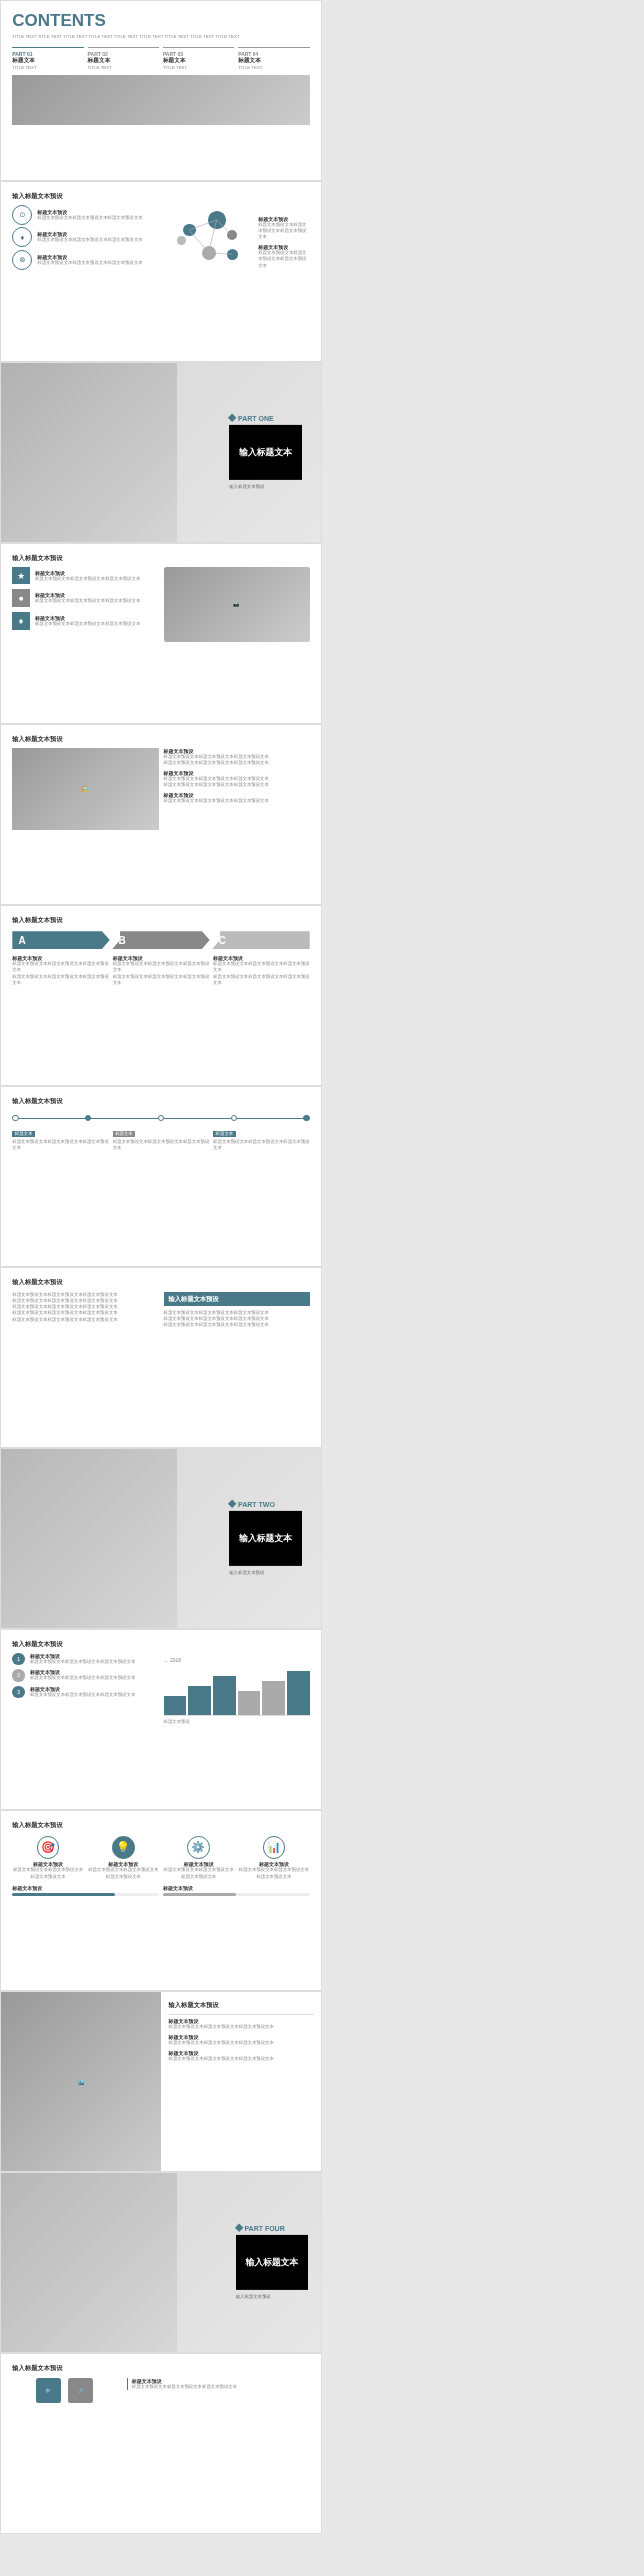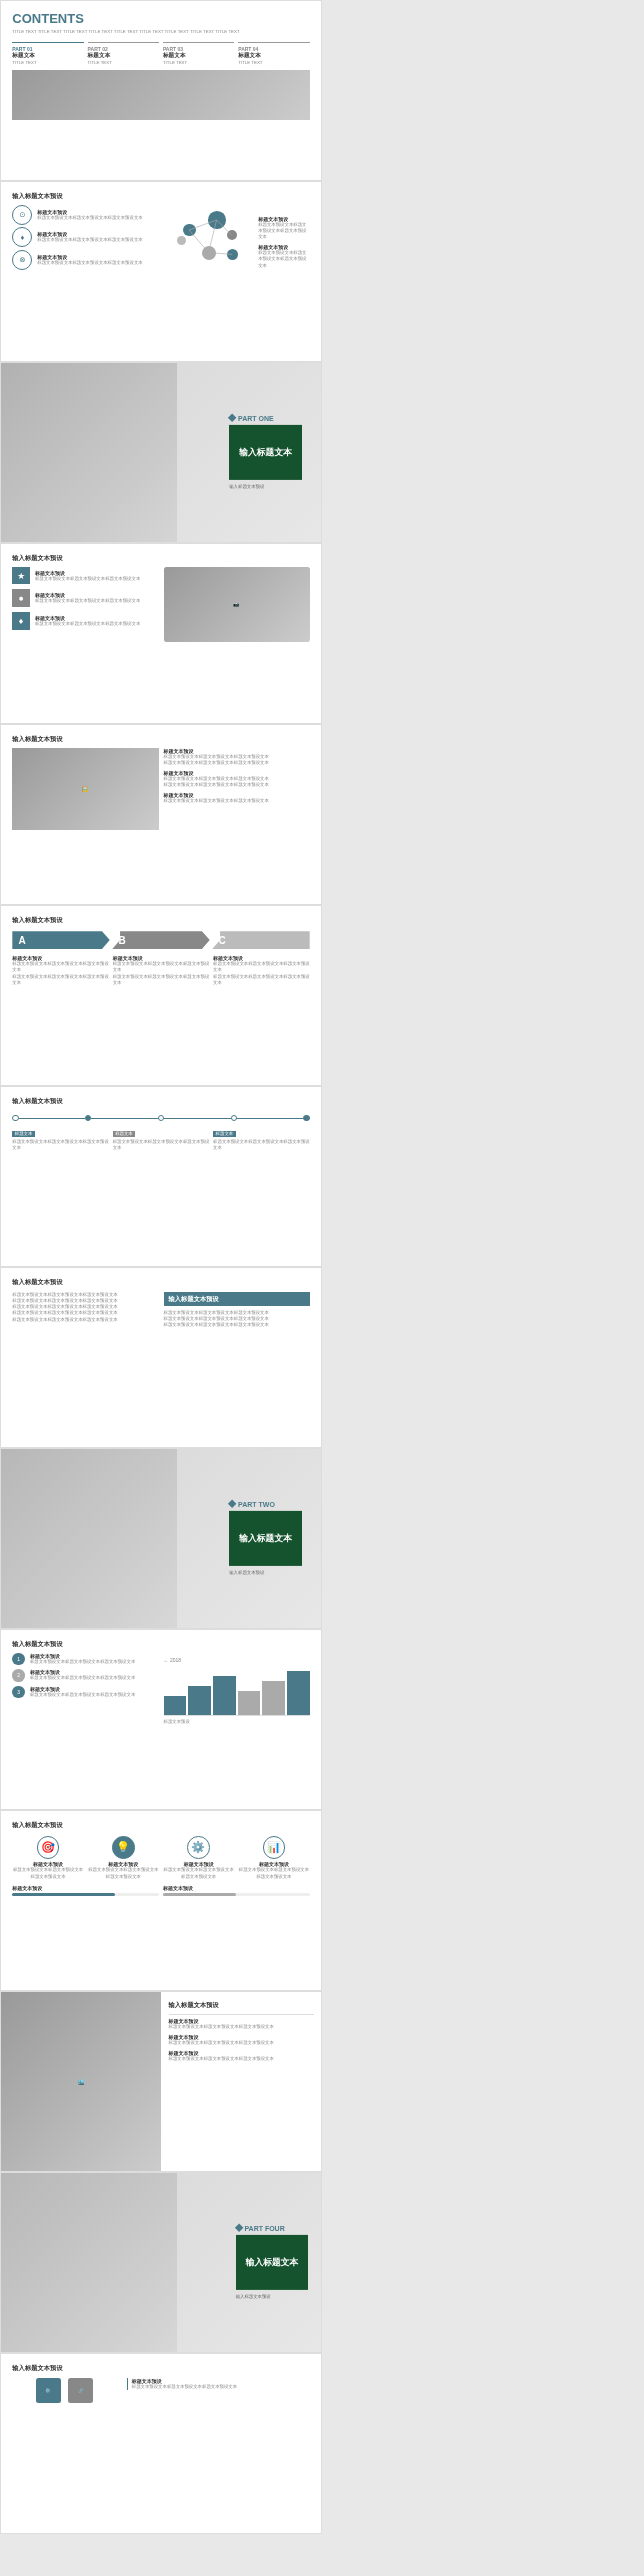--- a/index.html
+++ b/index.html
@@ -61,21 +61,21 @@
       color: #555;
       margin-top: 5px;
     }
     .slide-1 .border-frame {
       position: absolute;
       top: 12.6px; left: 19px; right: 19px; bottom: 19px;
       border: 0.6px solid #aaa;
       z-index: 1;
     }
     .contents-title {
-      font-size: 13px;
+      font-size: 17px;
       font-weight: bold;
       color: #4a7a8a;
       margin-bottom: 2.5px;
     }
     .contents-sub {
       font-size: 4.4px;
       color: #888;
       margin-bottom: 8.8px;
     }
     .part-row {
@@ -140,21 +140,21 @@
     }
     .part-header-content {
       position: absolute;
       right: 19px;
       top: 50%;
       transform: translateY(-50%);
       text-align: left;
     }
     
     .teal-title-block {
-      background: #14532d;
+      background: #000000;
       padding: 21px 10px;
       margin-top: 3.8px;
     }
     .teal-title-block span {
       color: #fff;
       font-size: 8.8px;
       font-weight: bold;
     }
     
     

